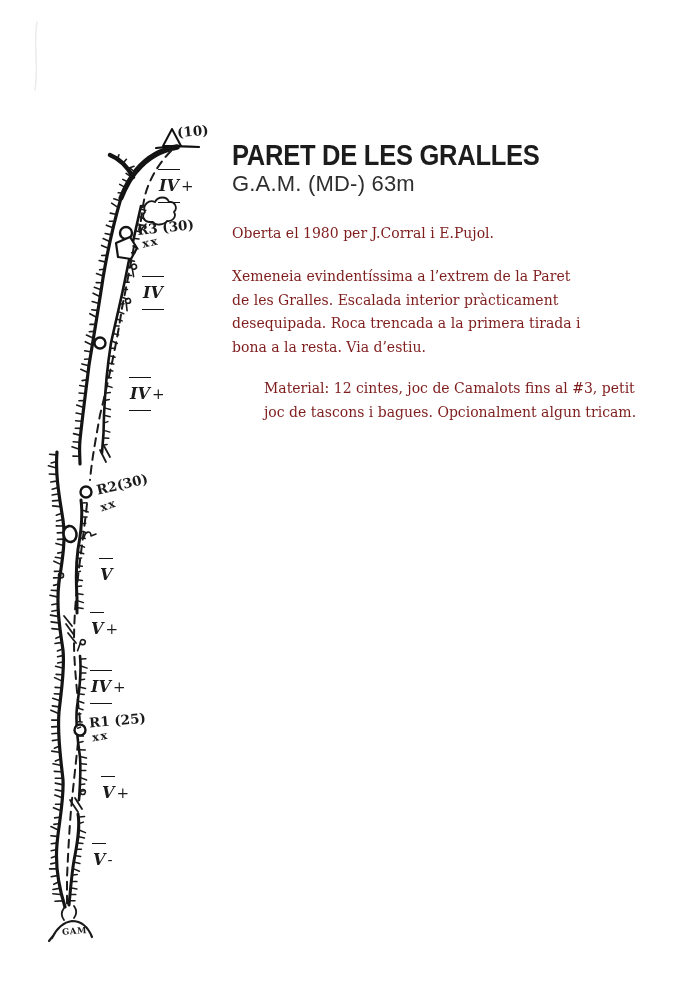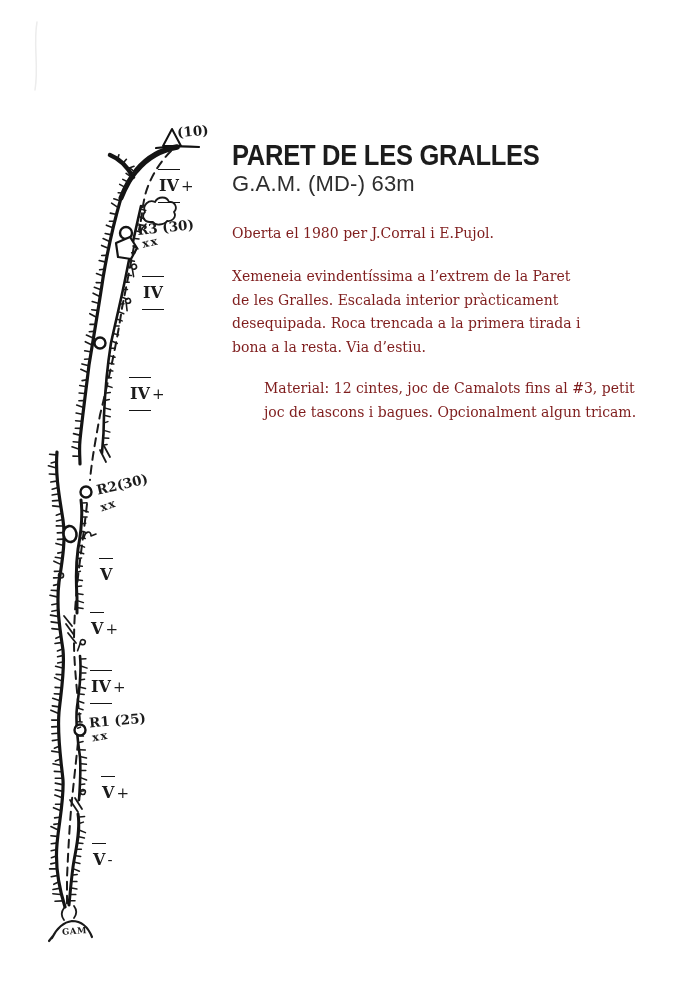--- a/index.html
+++ b/index.html
@@ -26,21 +26,21 @@
     white-space:pre-line;
   }
   .content p.opening{margin-top:27px;}
   .content p.description{margin-top:20px;}
   .content p.material{margin-top:18px;margin-left:32px;}
   
   #topo{position:absolute;left:0;top:0;}
   .lbl{position:absolute;color:#1b1b1b;font-family:"DejaVu Serif", serif;white-space:nowrap;}
   .grade{font-size:16px;font-weight:700;}
   .grade .suffix{font-weight:400;font-size:15px;padding-left:1px;}
-  .roman{display:inline-block;line-height:1.02;padding:8px 1px;}
+  .roman{display:inline-block;line-height:1.02;padding:8px 1px;font-style:italic;}
   .bars-both{border-top:1.7px solid #151515;border-bottom:1.7px solid #151515;}
   .bars-top{border-top:1.7px solid #151515;}
   .belay{font-size:13.5px;font-weight:700;}
   .bolts{font-size:11.5px;font-weight:700;letter-spacing:1.5px;}
   .note{font-size:13.5px;font-weight:700;}
   .club{font-size:8.5px;font-weight:700;letter-spacing:0.6px;}
 </style>
 </head>
 <body>
 

